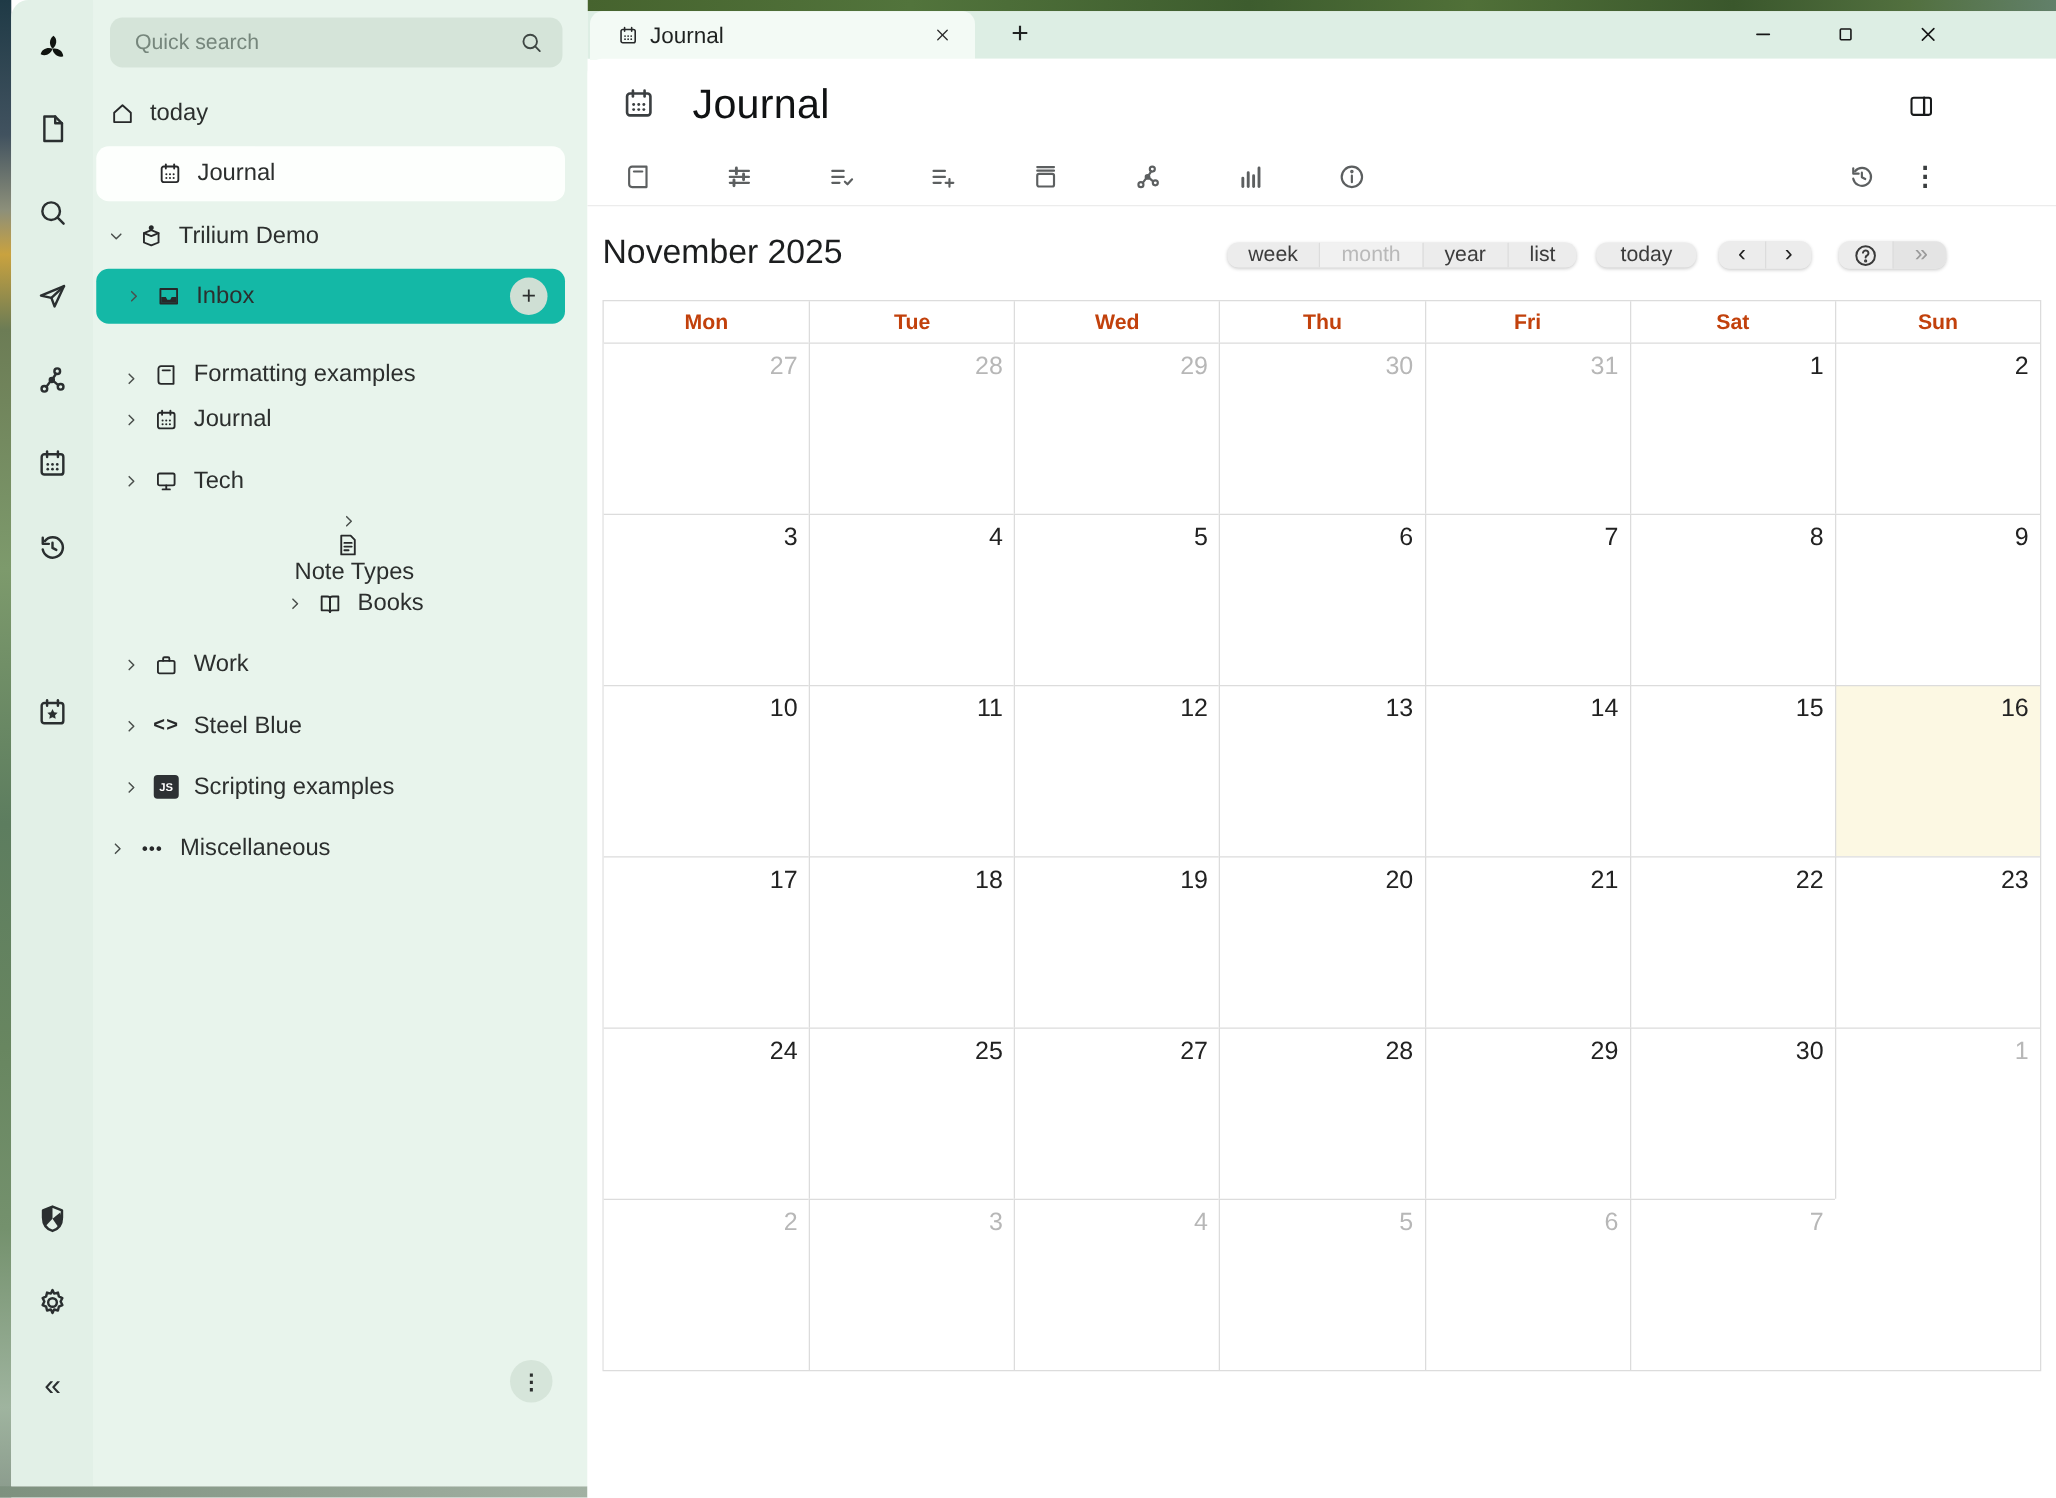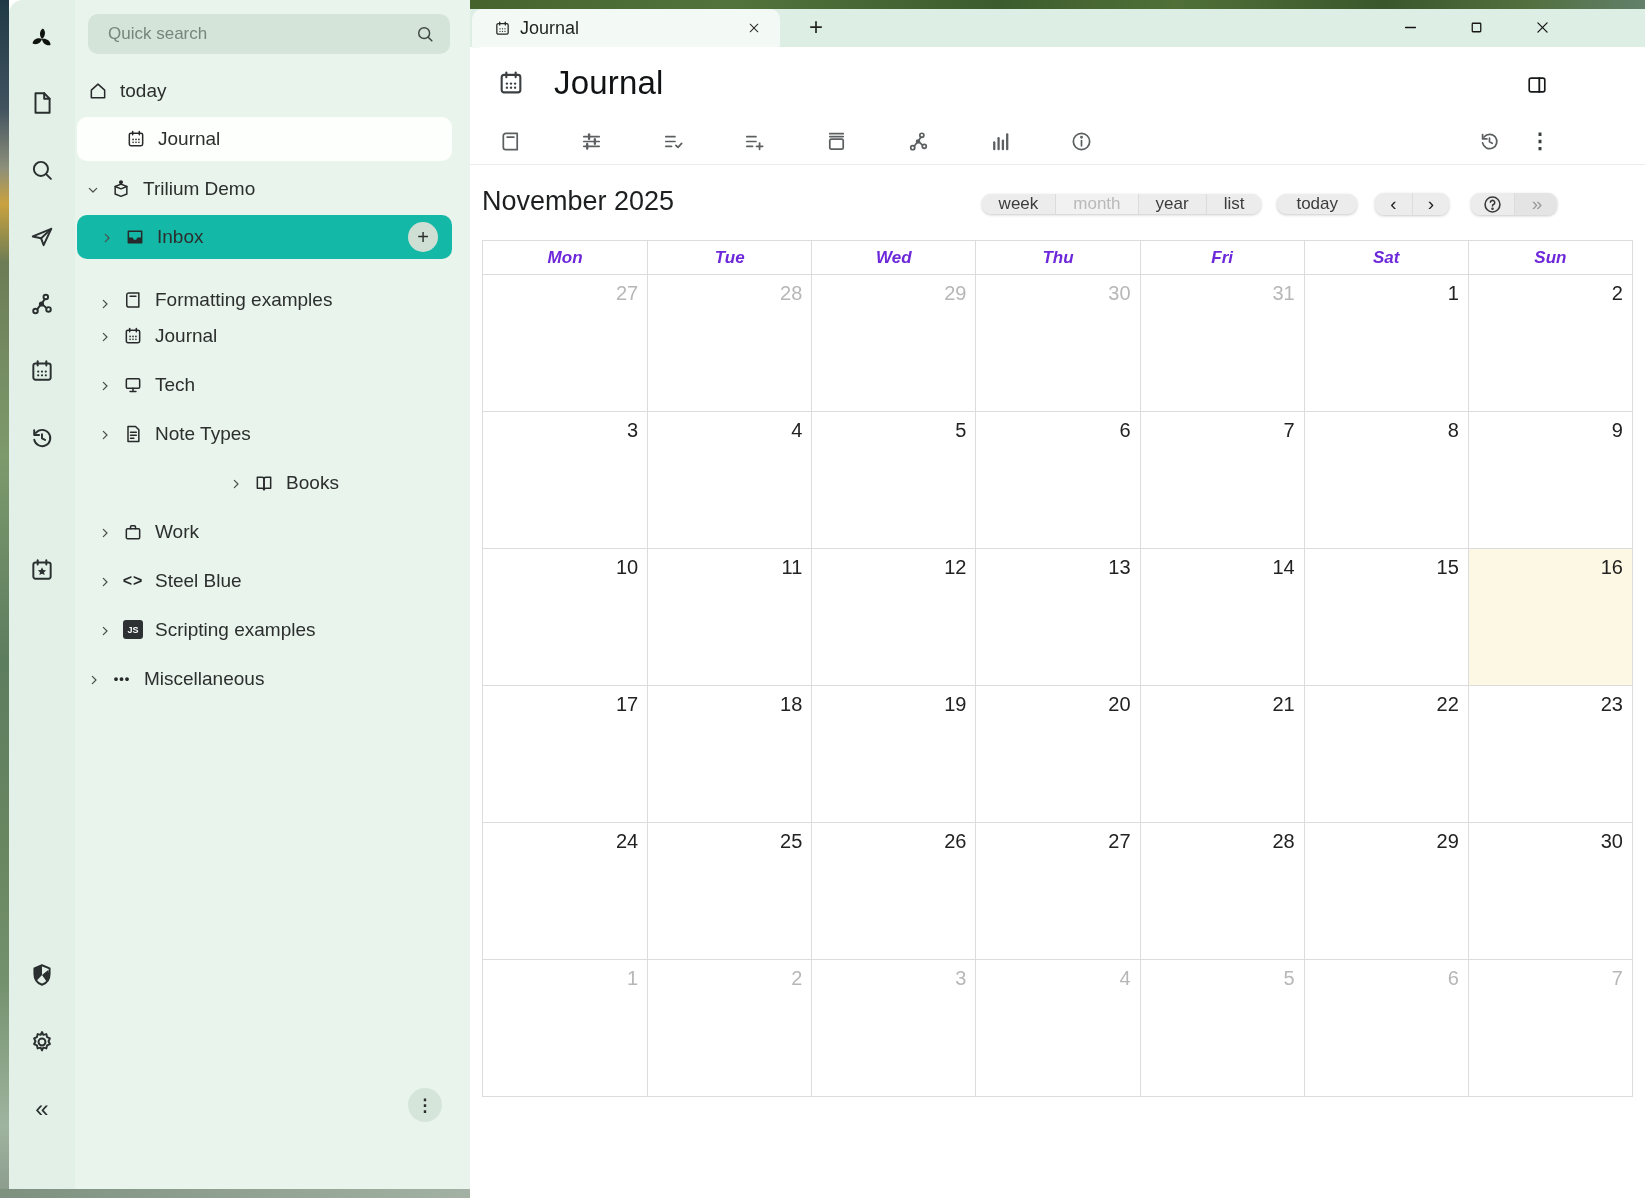--- a/index.html
+++ b/index.html
@@ -107,21 +107,21 @@
   .icon-seg { width:43px; justify-content:center; padding:0; color:#3a3a3a; }
   .icon-seg svg { width:21px; height:21px; }
   .seg-dim { background:#e4e4e4; color:#9a9a9a; font-size:19px; letter-spacing:-2px; }
   .gap16 { margin-left:16px; } .gap18 { margin-left:18px; } .gap22 { margin-left:22px; }
 
   
   #calendar { position:absolute; left:12px; top:193px; width:1151px;
     border:1px solid #dcdcdc; }
   #cal-head { display:grid; grid-template-columns:repeat(7,1fr); height:33px; }
   .dow { border-left:1px solid #dcdcdc; display:flex; align-items:center;
-    justify-content:center; font-size:17px; font-weight:bold; color:#6d28d9;font-style:italic; }
+    justify-content:center; font-size:17px; font-weight:bold; color:#c2410c; }
   .dow:first-child { border-left:none; }
   #cal-grid { display:grid; grid-template-columns:repeat(7,1fr); }
   .day-cell { height:137px; border-left:1px solid #dcdcdc; border-top:1px solid #dcdcdc;
     position:relative; background:#fff; }
   .day-cell:nth-child(7n+1) { border-left:none; }
   .day-cell.today { background:#fcf8e3; }
   .day-num { position:absolute; top:7px; right:9px; font-size:20px; color:#222; }
   .day-cell.out .day-num { color:#b7b7b7; }
 </style>
 </head>
@@ -316,21 +316,21 @@
           </svg></span>
         <span class="t-icon">
           <svg viewBox="0 0 24 24" fill="none" stroke="currentColor" stroke-width="1.8" stroke-linecap="round" stroke-linejoin="round">
             <rect x="4" y="4.5" width="16" height="11.5" rx="1.5"></rect>
             <line x1="12" y1="16" x2="12" y2="19"></line>
             <line x1="8.5" y1="19.8" x2="15.5" y2="19.8"></line>
           </svg>
         </span>
         <span class="t-label">Tech</span>
       </div>
-      <div class="t-row" style="padding-left: 22px;">
+      <div class="t-row" style="padding-left: 22px; flex-direction: column;">
         <span class="t-chevron"><svg viewBox="0 0 24 24" fill="none" stroke="currentColor" stroke-width="1.8" stroke-linecap="round" stroke-linejoin="round">
             <path d="M9.5 6.5 L15 12 L9.5 17.5"></path>
           </svg></span>
         <span class="t-icon">
           <svg viewBox="0 0 24 24" fill="none" stroke="currentColor" stroke-width="1.8" stroke-linecap="round" stroke-linejoin="round">
             <path d="M6 3 H15 L19 7 V21 H6 Z"></path>
             <line x1="9" y1="10" x2="16" y2="10"></line>
             <line x1="9" y1="13.5" x2="16" y2="13.5"></line>
             <line x1="9" y1="17" x2="13" y2="17"></line>
           </svg>
@@ -652,23 +652,20 @@
         <div class="day-cell">
           <span class="day-num">23</span>
         </div>
         <div class="day-cell">
           <span class="day-num">24</span>
         </div>
         <div class="day-cell">
           <span class="day-num">25</span>
         </div>
         <div class="day-cell">
-          <span class="day-num">26</span>
-        </div>
-        <div class="day-cell">
           <span class="day-num">27</span>
         </div>
         <div class="day-cell">
           <span class="day-num">28</span>
         </div>
         <div class="day-cell">
           <span class="day-num">29</span>
         </div>
         <div class="day-cell">
           <span class="day-num">30</span>

